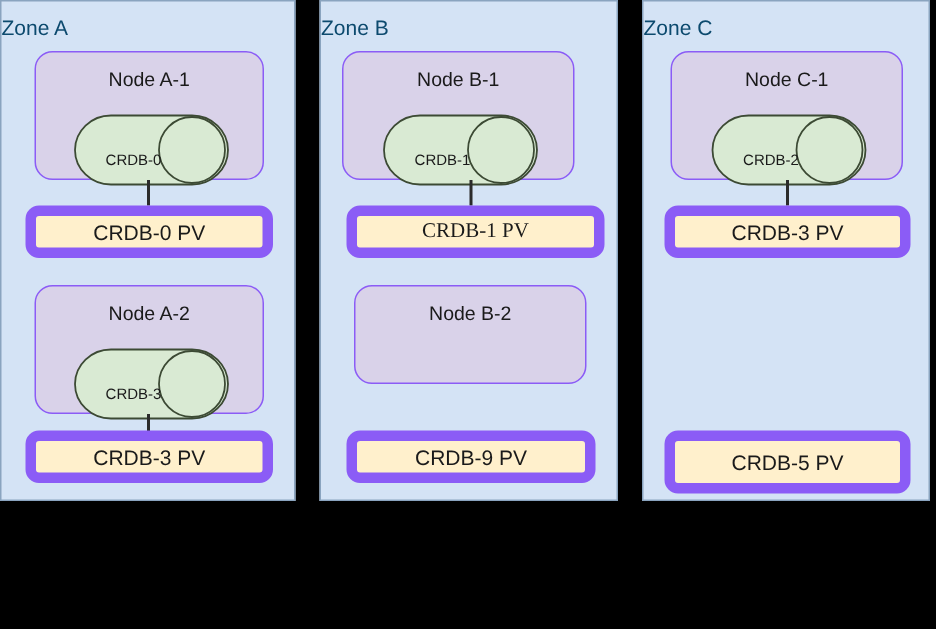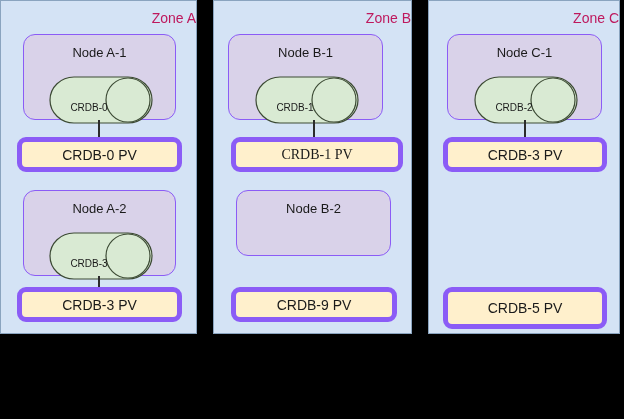--- a/index.html
+++ b/index.html
@@ -28,24 +28,24 @@
     height: 334px;
     background: #d4e3f5;
     border: 1px solid #8aa4bf;
     box-sizing: border-box;
   }
   .zone-title {
     position: absolute;
     top: 9px;
     left: 0;
     right: 0;
-    text-align: right;
+    text-align: left;
     font-size: 14px;
     line-height: 16px;
-    color: #be185d;
+    color: #0c4a6e;
     white-space: nowrap;
   }
 
   
   .node {
     position: absolute;
     background: #d9d2e9;
     border: 1px solid #8b5cf6;
     border-radius: 12px;
     box-sizing: border-box;
@@ -86,21 +86,21 @@
     font-size: 10px;
     line-height: 11px;
     color: #1a1a1a;
     white-space: nowrap;
   }
 
   
   .pv {
     position: absolute;
     background: #fff0cc;
-    border: 5px solid #8b5cf6;
+    border: 7px solid #8b5cf6;
     border-radius: 9px;
     box-sizing: border-box;
     display: flex;
     align-items: center;
     justify-content: center;
     font-size: 14px;
     line-height: 16px;
     color: #1a1a1a;
     white-space: nowrap;
   }

